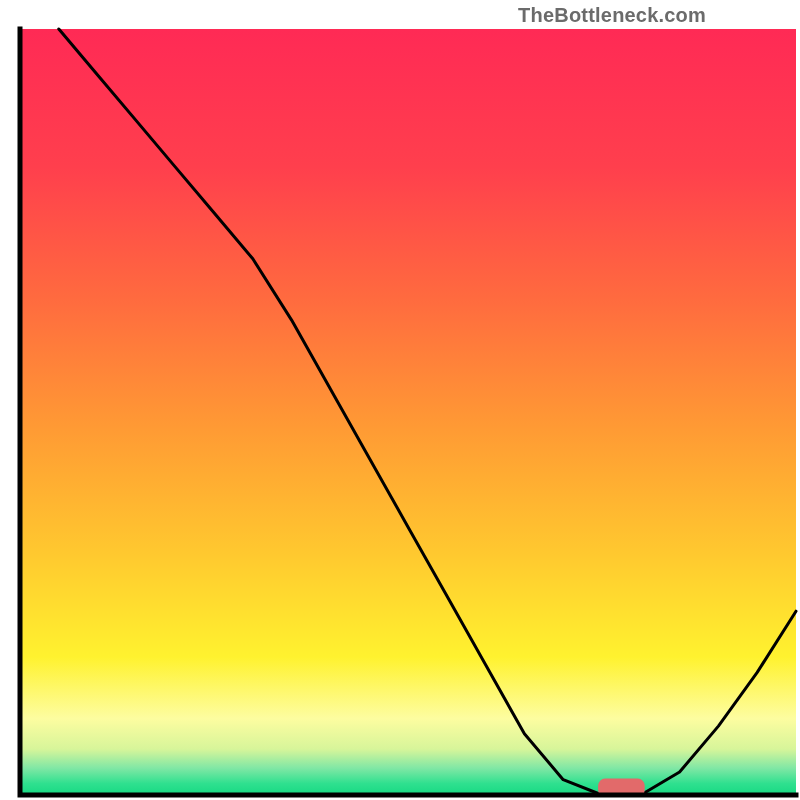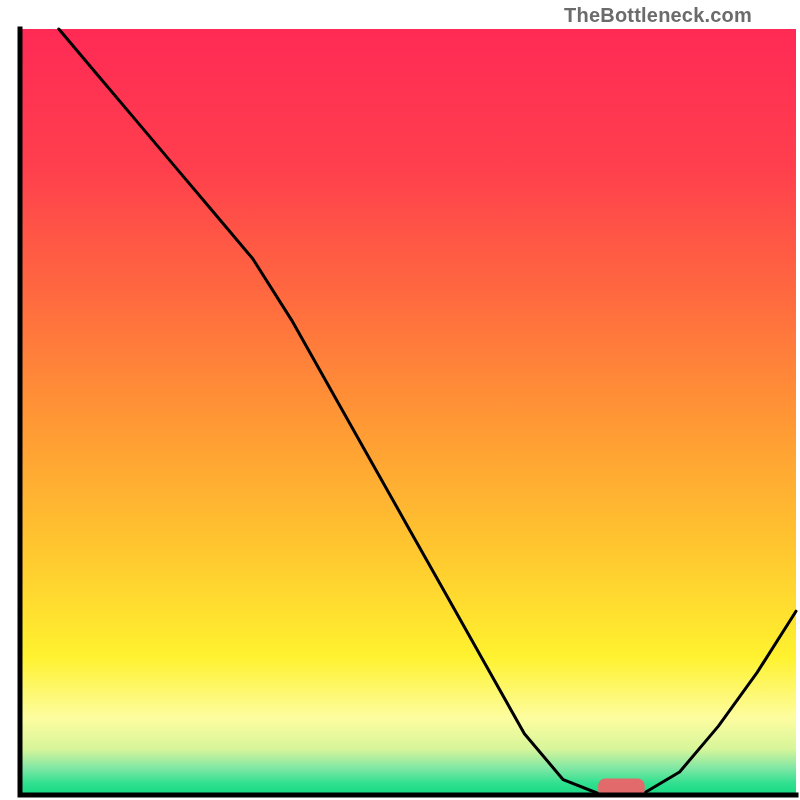--- a/index.html
+++ b/index.html
@@ -8,21 +8,20 @@
     width: 800px;
     height: 800px;
     overflow: hidden;
     background: #ffffff;
     font-family: Arial, Helvetica, sans-serif;
   }
   .wrap {
     position: relative;
     width: 716px;
     height: 800px;
-    padding-left: 46px;
   }
   .attribution {
     position: absolute;
     top: 4px;
     right: 10px;
     font-size: 20px;
     font-weight: bold;
     color: #6b6b6b;
     letter-spacing: 0.2px;
   }

